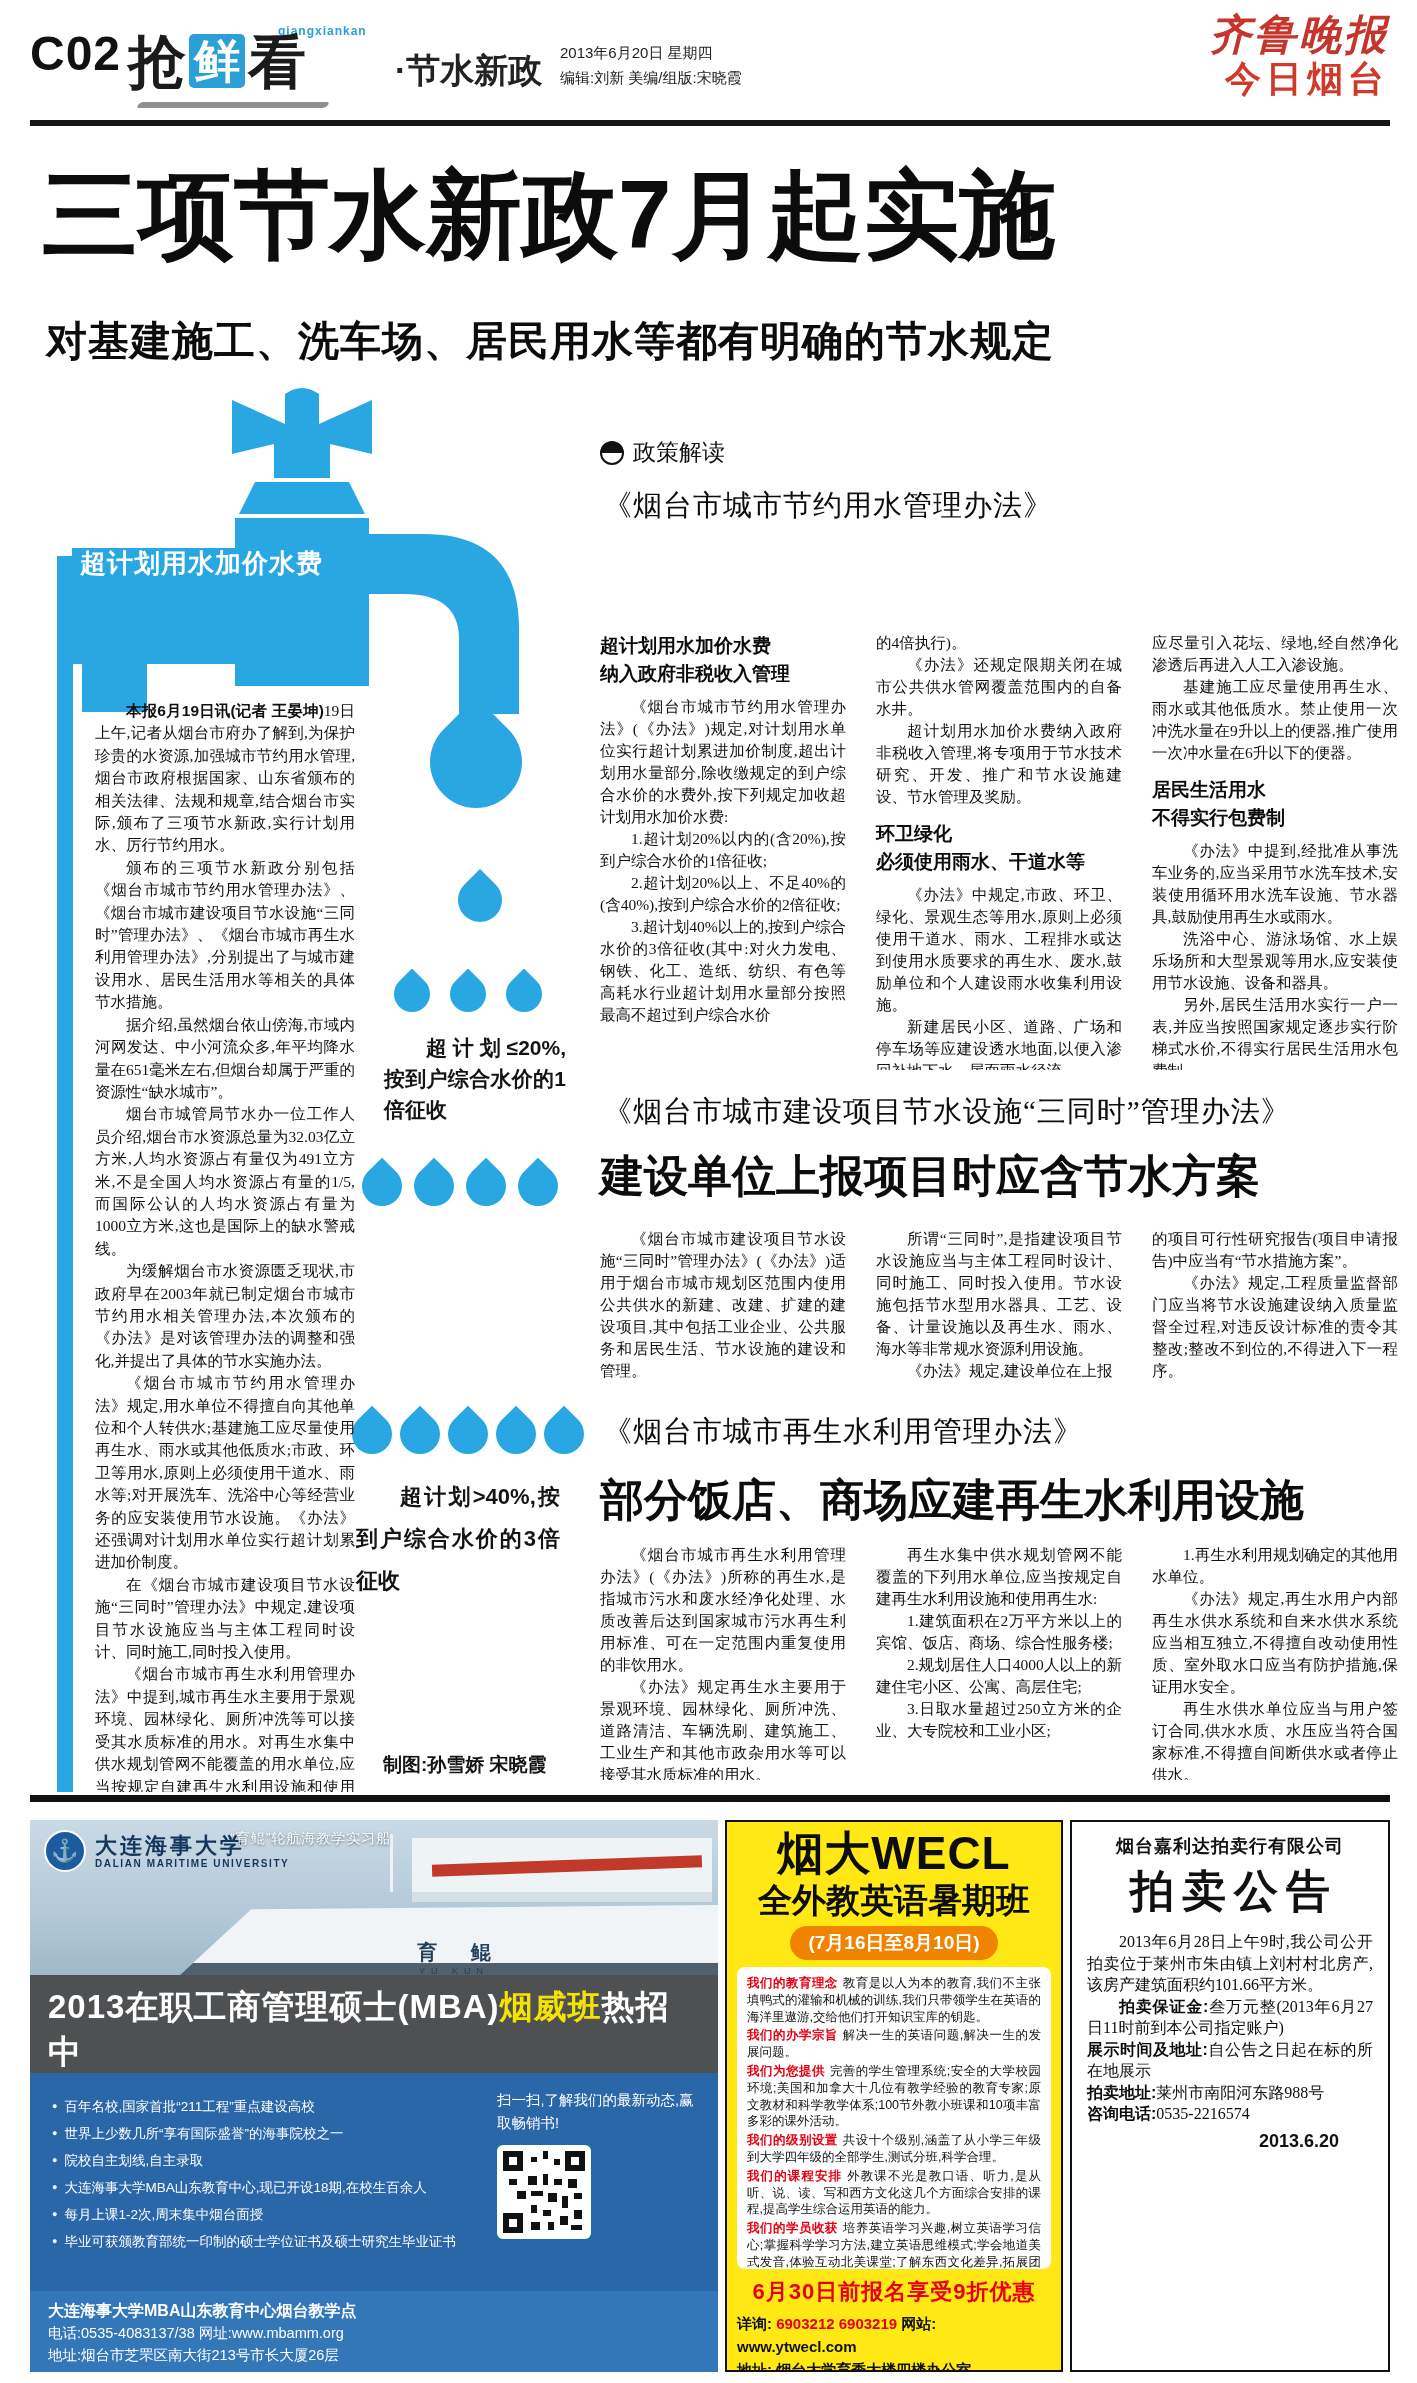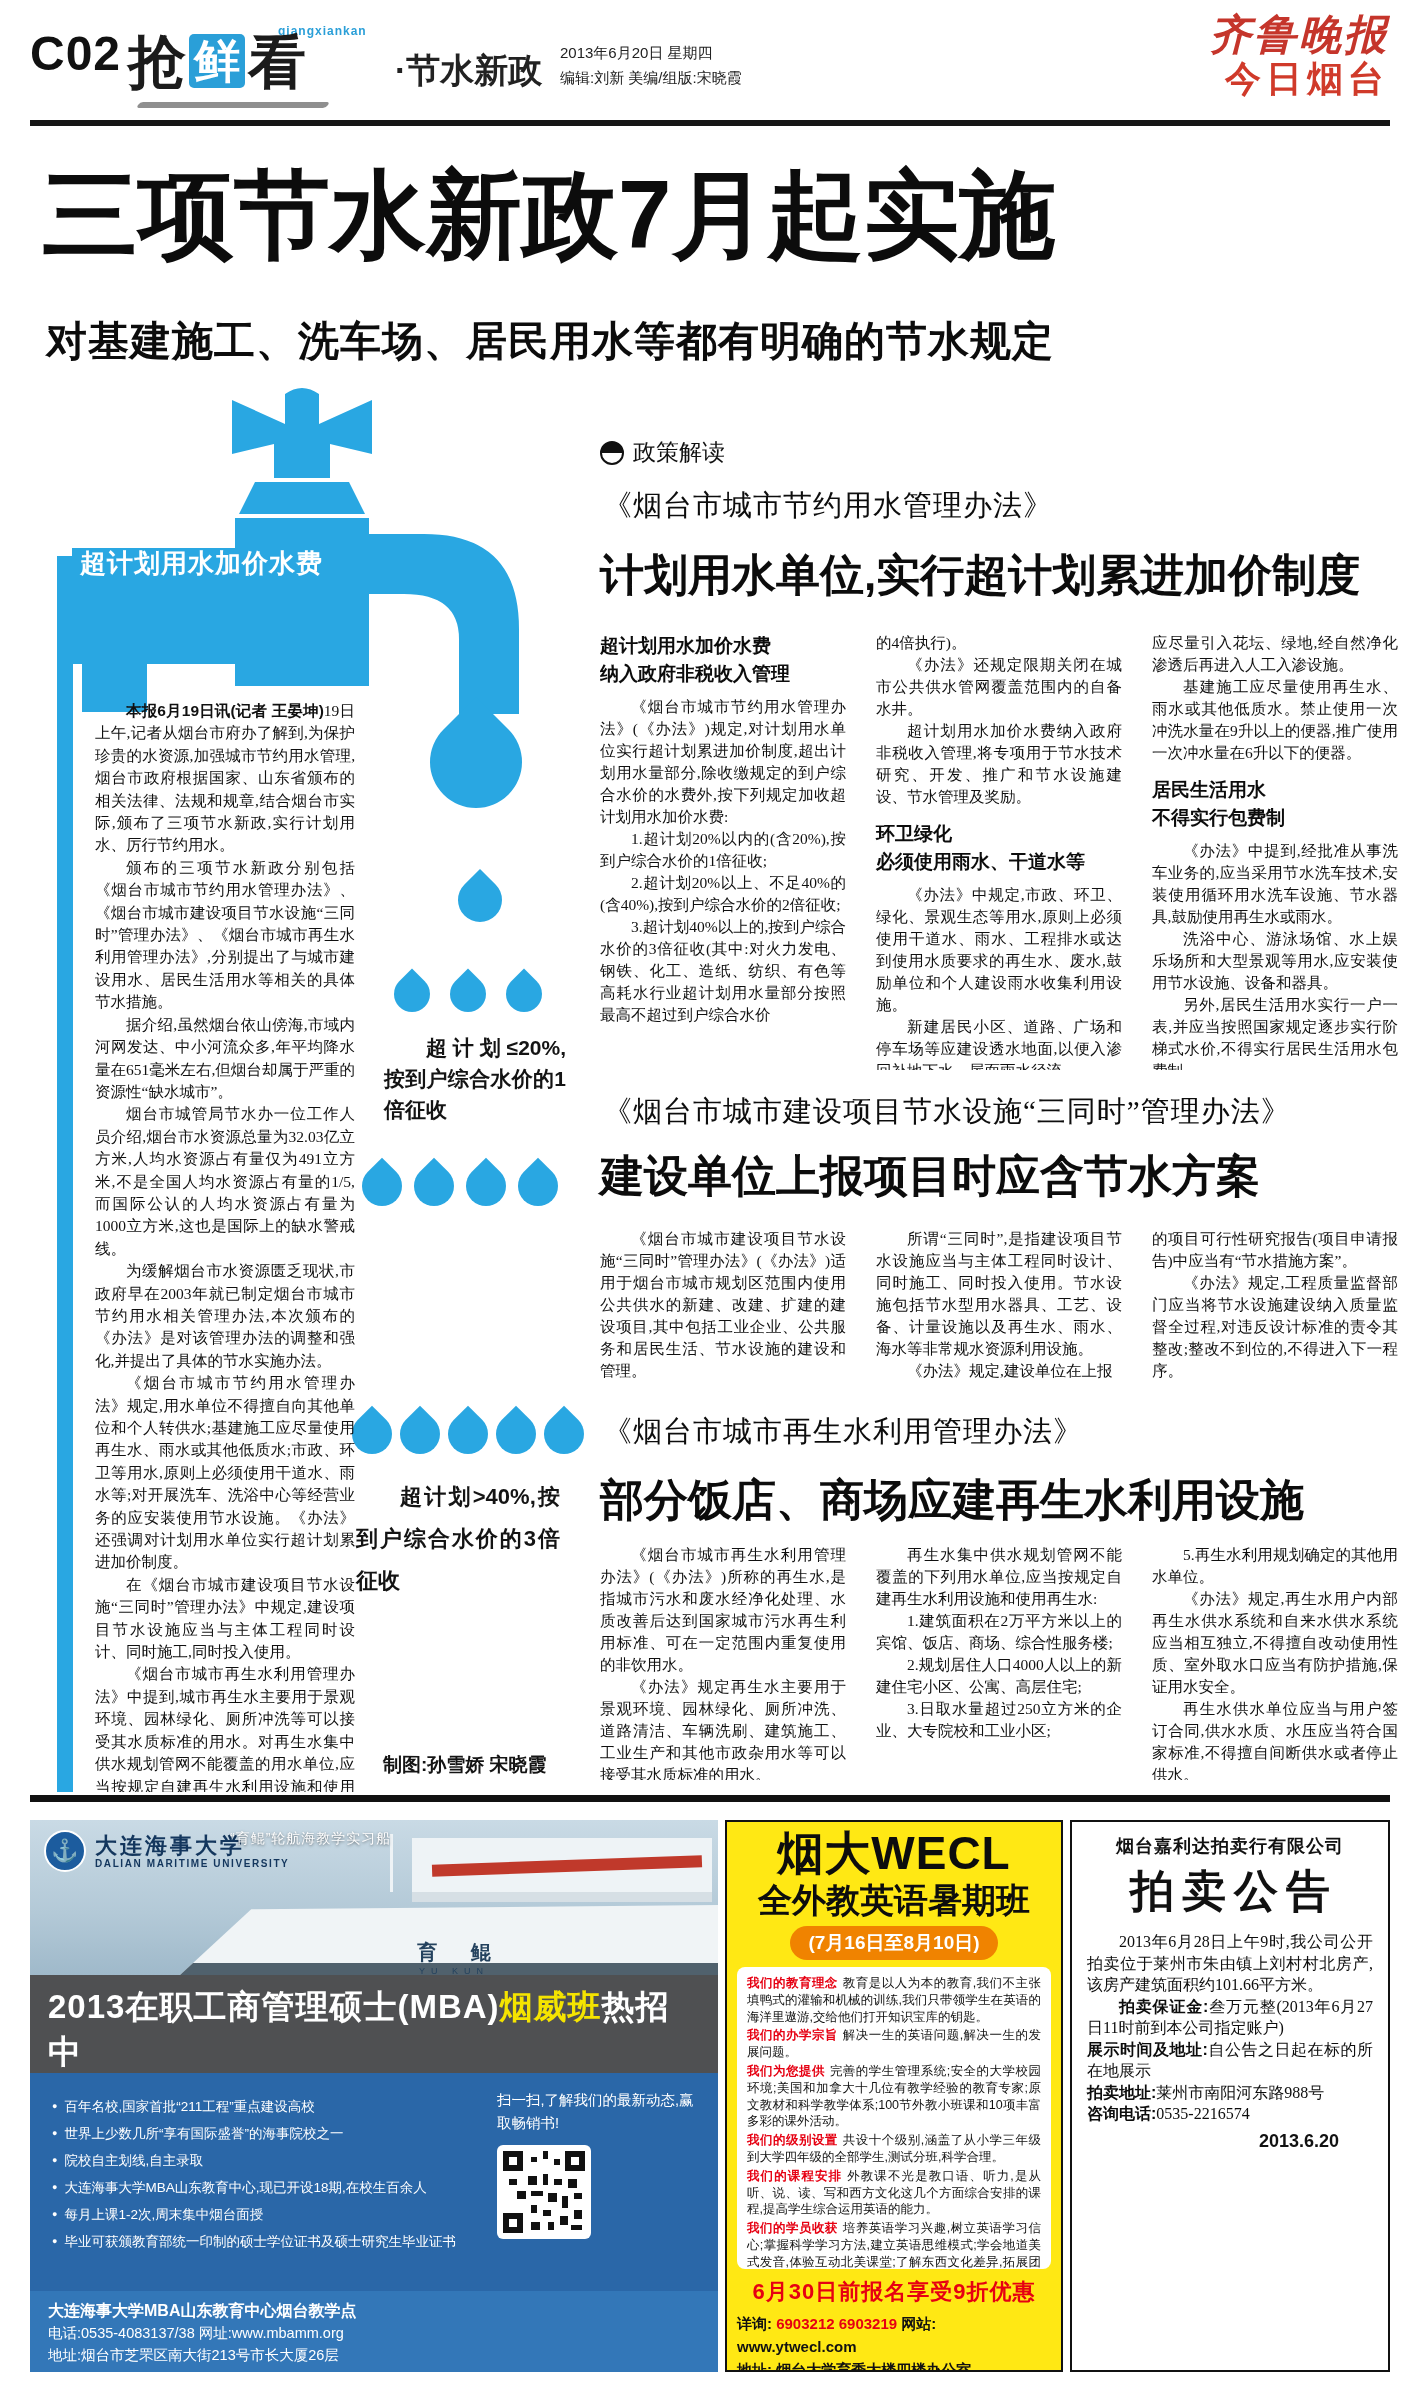--- a/index.html
+++ b/index.html
@@ -207,21 +207,20 @@
     <p>《烟台市城市再生水利用管理办法》中提到,城市再生水主要用于景观环境、园林绿化、厕所冲洗等可以接受其水质标准的用水。对再生水集中供水规划管网不能覆盖的用水单位,应当按规定自建再生水利用设施和使用再生水。</p>
 
   </div>
 
   <div class="abs policy-tag">
     <span class="policy-icon"></span>
     <span>政策解读</span>
   </div>
 
   <div class="abs law-title law1">《烟台市城市节约用水管理办法》</div>
-  <div class="abs sec-headline sh1">计划用水单位,实行超计划累进加价制度</div>
   <div class="abs cols cols1">
     <div class="col">
       <h4>超计划用水加价水费
 纳入政府非税收入管理</h4>
       <p>《烟台市城市节约用水管理办法》(《办法》)规定,对计划用水单位实行超计划累进加价制度,超出计划用水量部分,除收缴规定的到户综合水价的水费外,按下列规定加收超计划用水加价水费:</p>
       <p>1.超计划20%以内的(含20%),按到户综合水价的1倍征收;</p>
       <p>2.超计划20%以上、不足40%的(含40%),按到户综合水价的2倍征收;</p>
       <p>3.超计划40%以上的,按到户综合水价的3倍征收(其中:对火力发电、钢铁、化工、造纸、纺织、有色等高耗水行业超计划用水量部分按照最高不超过到户综合水价</p>
     </div>
     <div class="col">
@@ -267,21 +266,21 @@
       <p>《烟台市城市再生水利用管理办法》(《办法》)所称的再生水,是指城市污水和废水经净化处理、水质改善后达到国家城市污水再生利用标准、可在一定范围内重复使用的非饮用水。</p>
       <p>《办法》规定再生水主要用于景观环境、园林绿化、厕所冲洗、道路清洁、车辆洗刷、建筑施工、工业生产和其他市政杂用水等可以接受其水质标准的用水。</p>
     </div>
     <div class="col">
       <p>再生水集中供水规划管网不能覆盖的下列用水单位,应当按规定自建再生水利用设施和使用再生水:</p>
       <p>1.建筑面积在2万平方米以上的宾馆、饭店、商场、综合性服务楼;</p>
       <p>2.规划居住人口4000人以上的新建住宅小区、公寓、高层住宅;</p>
       <p>3.日取水量超过250立方米的企业、大专院校和工业小区;</p>
     </div>
     <div class="col">
-      <p>5.再生水利用规划确定的其他用水单位。</p>
+      <p>1.再生水利用规划确定的其他用水单位。</p>
       <p>《办法》规定,再生水用户内部再生水供水系统和自来水供水系统应当相互独立,不得擅自改动使用性质、室外取水口应当有防护措施,保证用水安全。</p>
       <p>再生水供水单位应当与用户签订合同,供水水质、水压应当符合国家标准,不得擅自间断供水或者停止供水。</p>
     </div>
   </div>
 
   <div class="abs bottom-rule"></div>
 
   <div class="abs ad-mba">
     <div class="mba-photo">
       <div class="mba-logo">

